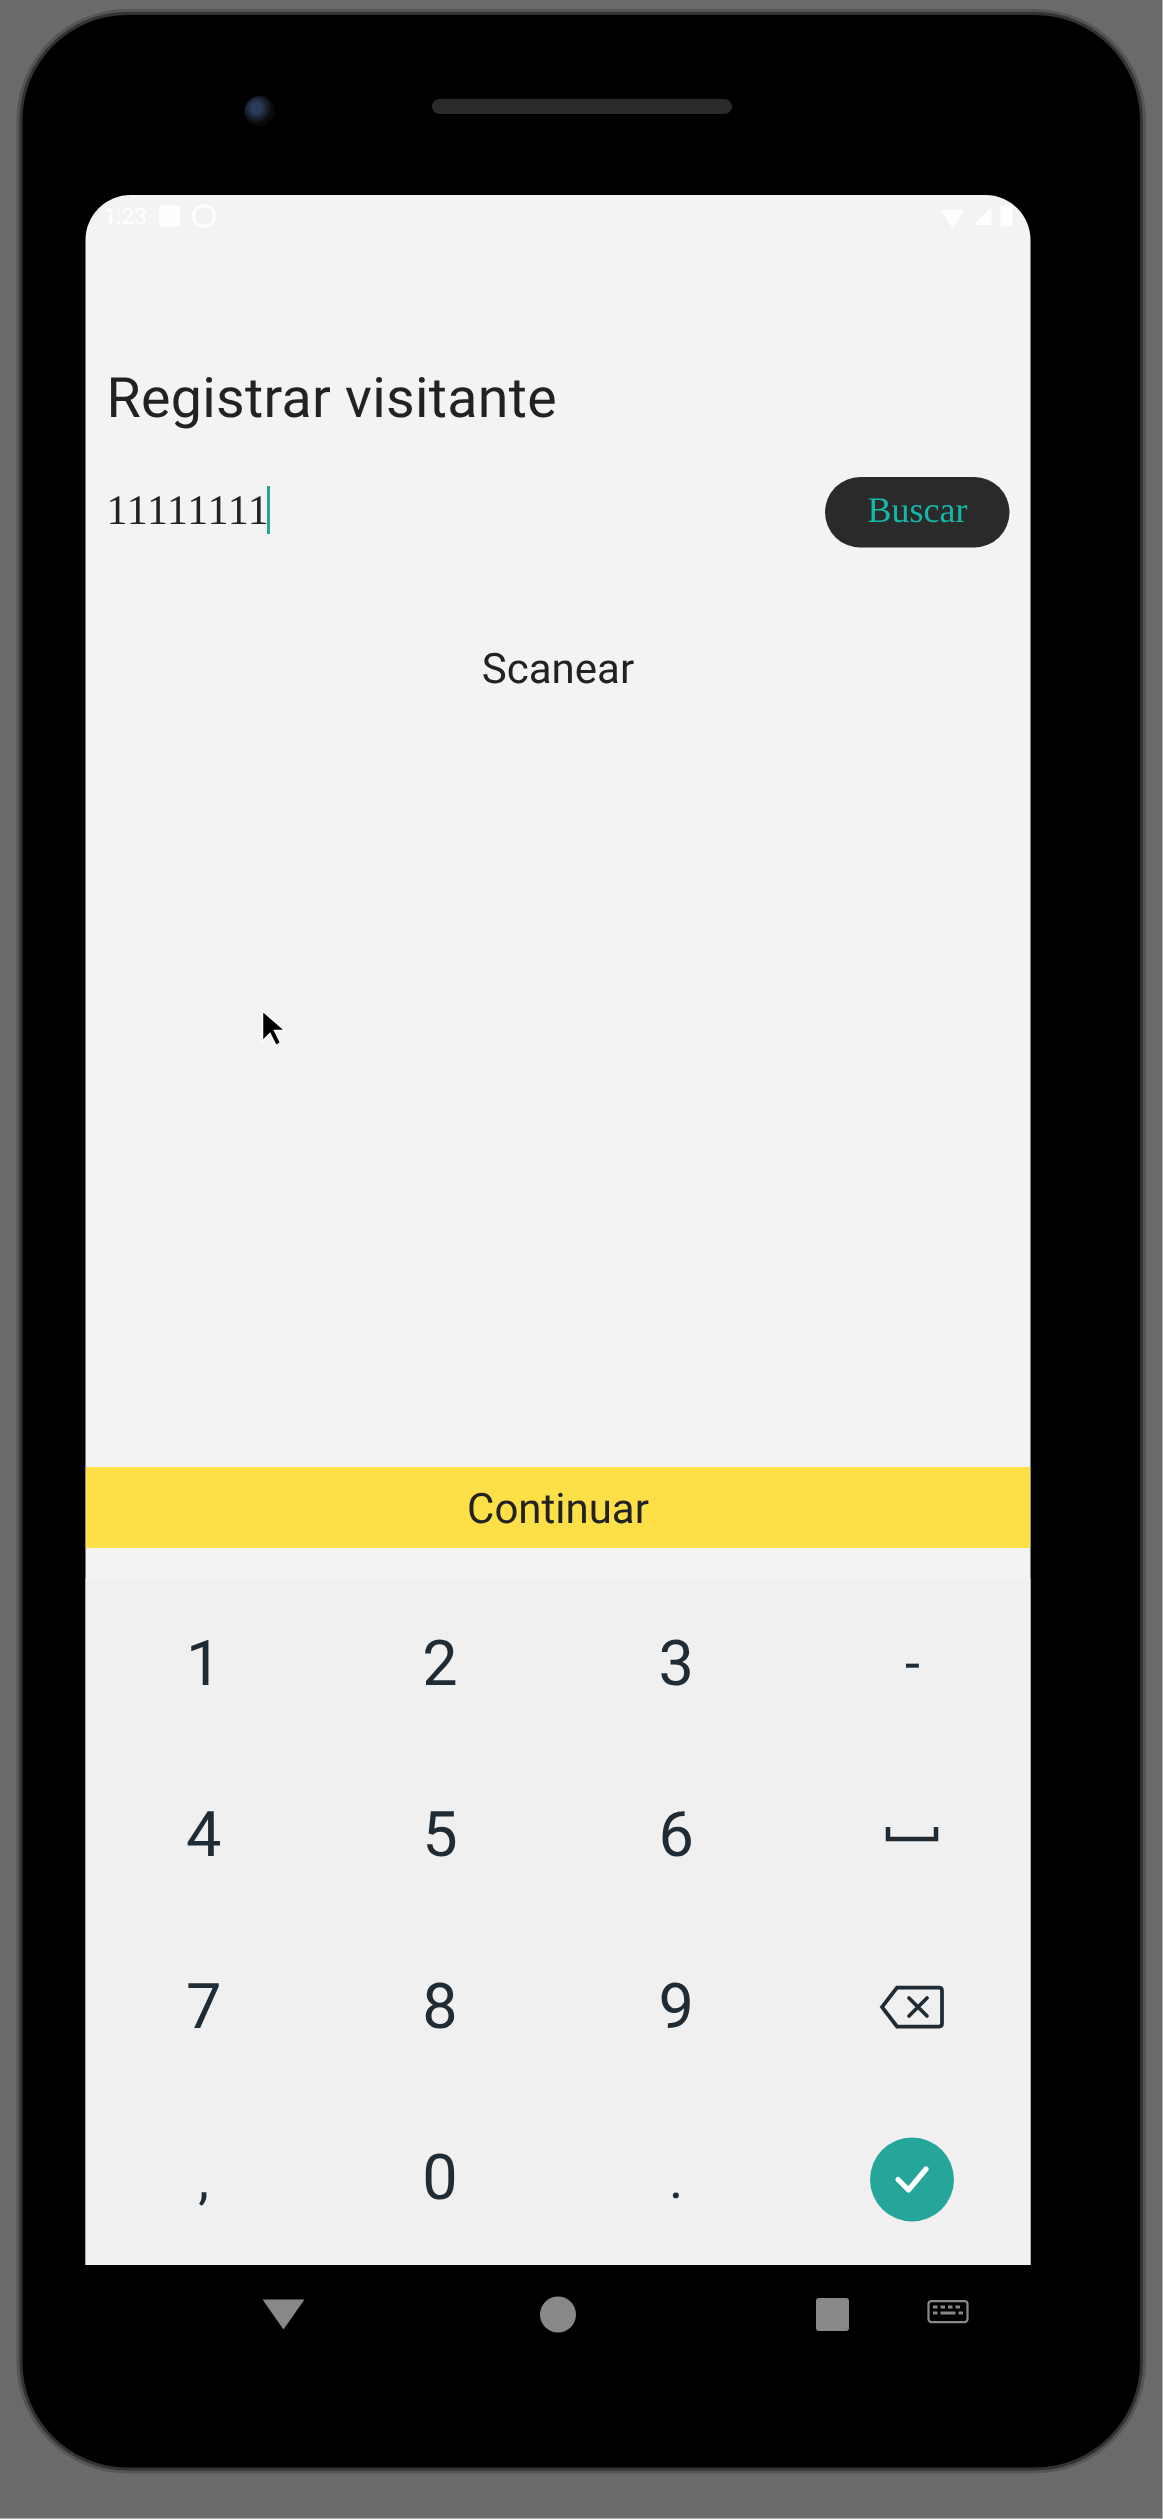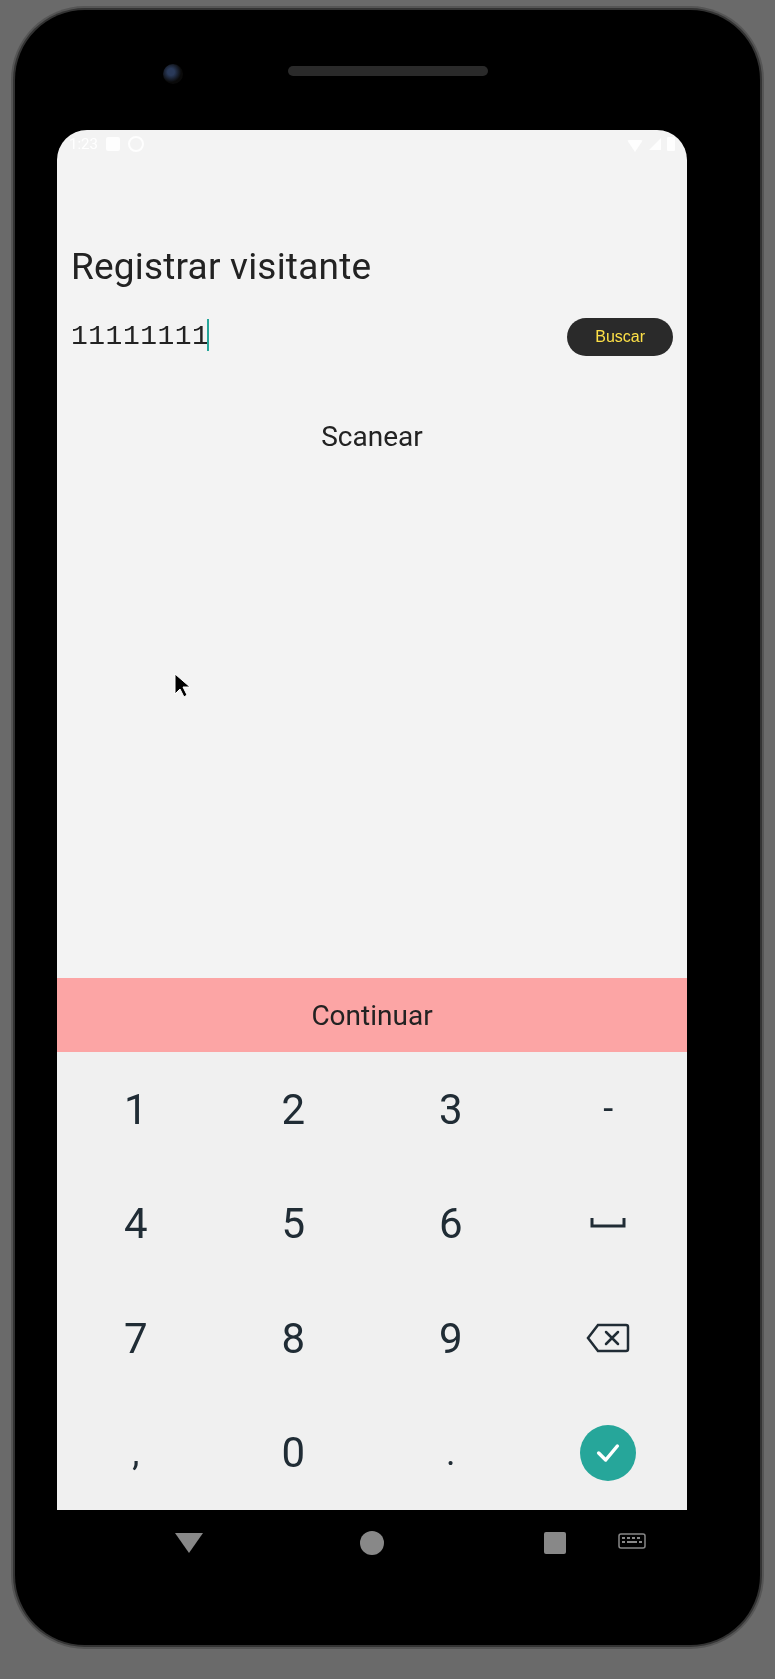--- a/index.html
+++ b/index.html
@@ -97,67 +97,67 @@
   }
   .input-row {
     display: flex;
     align-items: center;
     justify-content: space-between;
     margin-top: 30px;
   }
   .id-input {
     font-size: 28px;
     color: #222;
-    font-family: Liberation Mono, monospace;
+    font-family: Liberation Serif, serif;
     border: none;
     outline: none;
     background: transparent;
     letter-spacing: 0.5px;
     width: 300px;
     position: relative;
   }
   .caret {
     display: inline-block;
     width: 2px;
     height: 32px;
     background: #26a69a;
     vertical-align: middle;
     margin-left: -2px;
     position: relative;
     top: -2px;
   }
   .search-btn {
     background: #2a2a2a;
-    color: #fde047;
+    color: #14b8a6;
     border: none;
     border-radius: 28px;
-    font-size: 16px;
+    font-size: 24px;
     padding: 10px 28px;
-    font-family: Liberation Sans, sans-serif;
+    font-family: Liberation Serif, serif;
     cursor: pointer;
   }
   .scan-btn {
     display: block;
     width: 100%;
     text-align: center;
     font-size: 28px;
     color: #222;
     background: transparent;
     border: none;
     margin-top: 64px;
     font-family: inherit;
     cursor: pointer;
   }
   .continue-bar {
     position: absolute;
     left: 0;
     right: 0;
     top: 848px;
-    height: 74px;
-    background: #fca5a5;
+    height: 54px;
+    background: #fde047;
     display: flex;
     align-items: center;
     justify-content: center;
     font-size: 28px;
     color: #222;
     border: none;
     width: 100%;
     font-family: inherit;
     cursor: pointer;
   }

